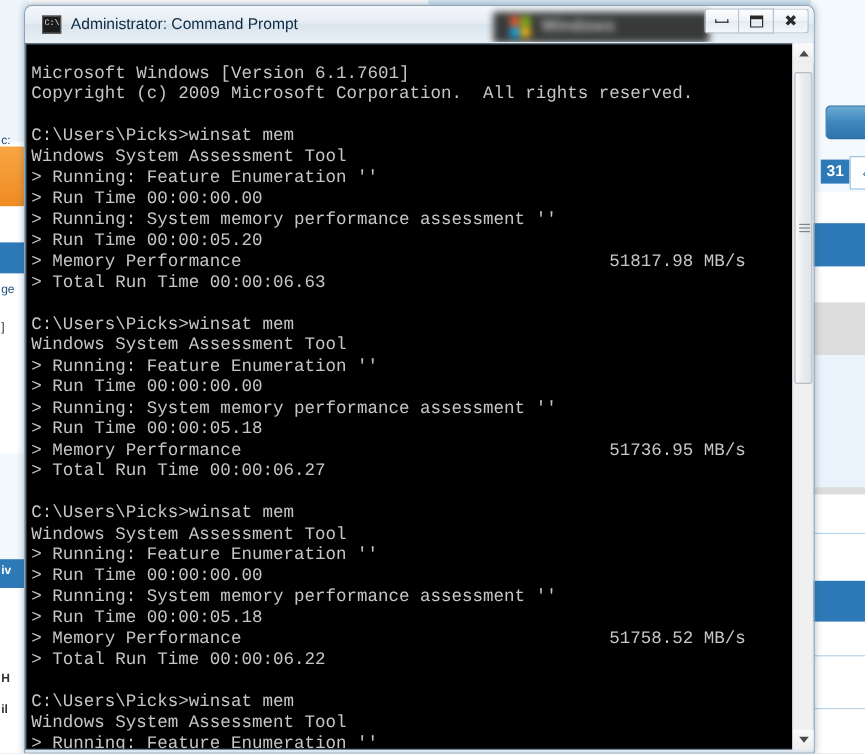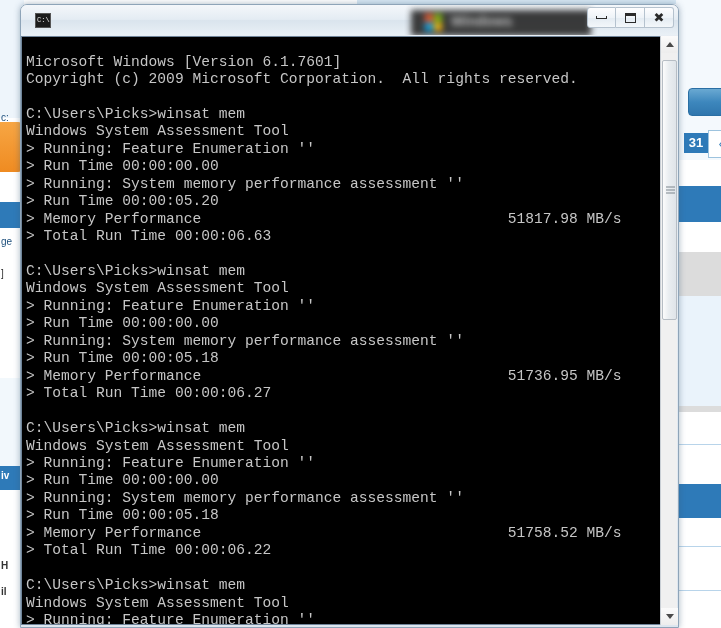--- a/index.html
+++ b/index.html
@@ -345,20 +345,21 @@
     <div class="bg-right-line" style="top:444px;"></div>
     <div class="bg-right-blue" style="top:484px;height:34px;"></div>
     <div class="bg-right-line" style="top:546px;"></div>
     <div class="bg-right-line" style="top:590px;"></div>
   </div>
 
   <div class="cmd-window">
 
     <div class="cmd-titlebar">
       <div class="title-icon">C:\</div>
+      <div class="title-text">Administrator: Command Prompt</div>
 
       <div class="title-watermark">
         <div class="wm-bg"></div>
         <div class="wm-logo">
           <div class="wm-q" style="left:0;top:0;background:#f25022;"></div>
           <div class="wm-q" style="left:9px;top:0;background:#7fba00;"></div>
           <div class="wm-q" style="left:0;top:9px;background:#00a4ef;"></div>
           <div class="wm-q" style="left:9px;top:9px;background:#ffb900;"></div>
         </div>
         <div class="wm-text">Windows</div>

